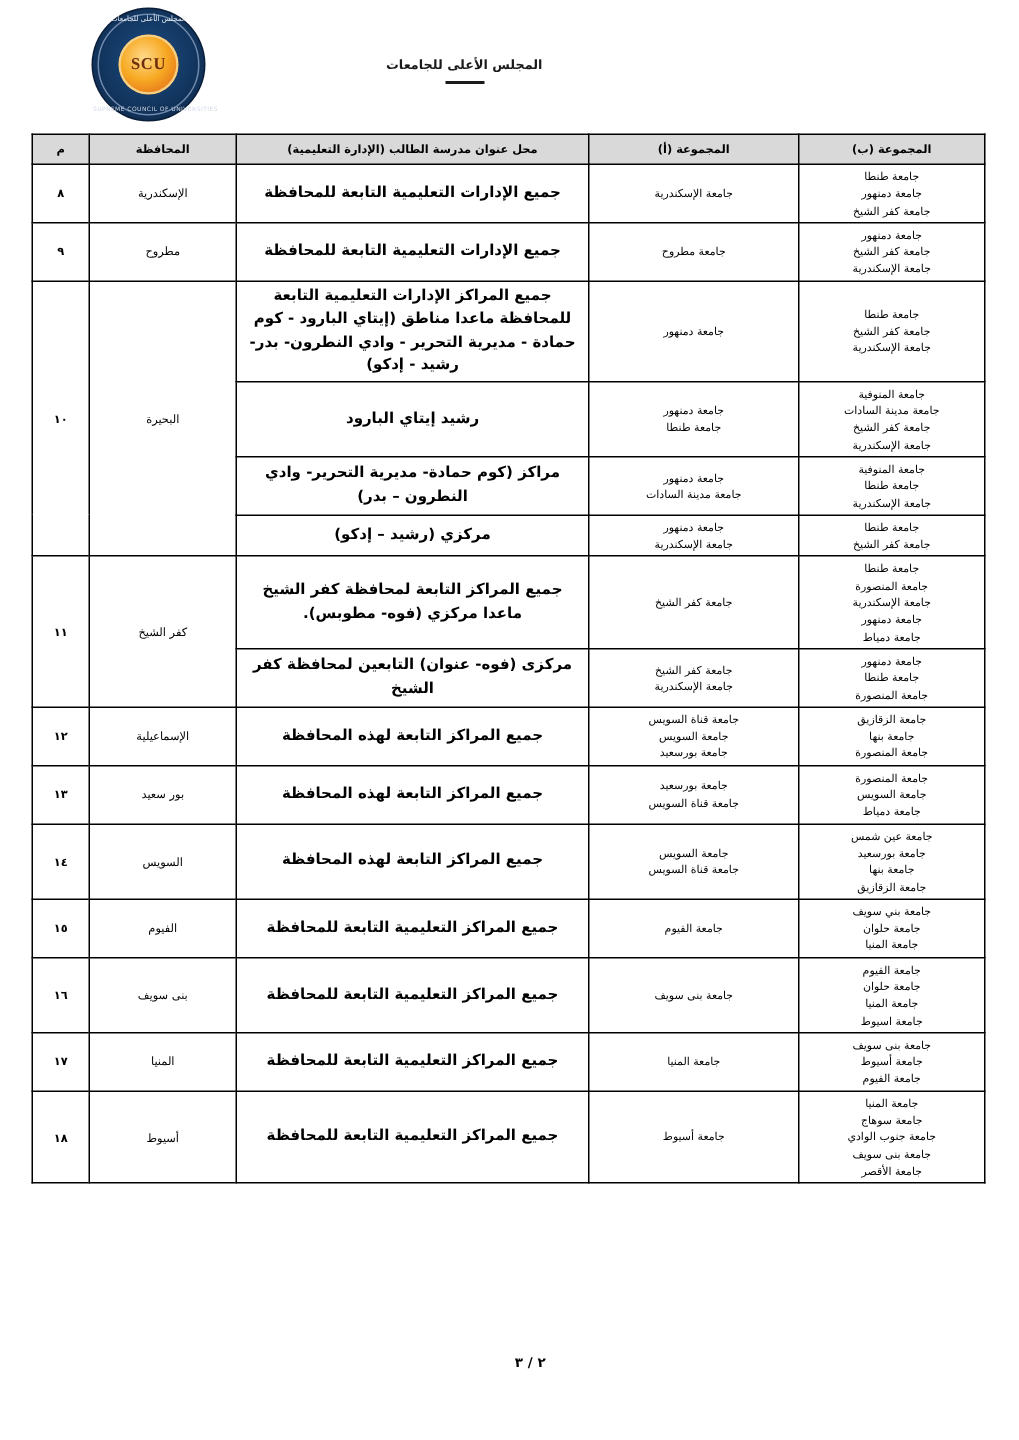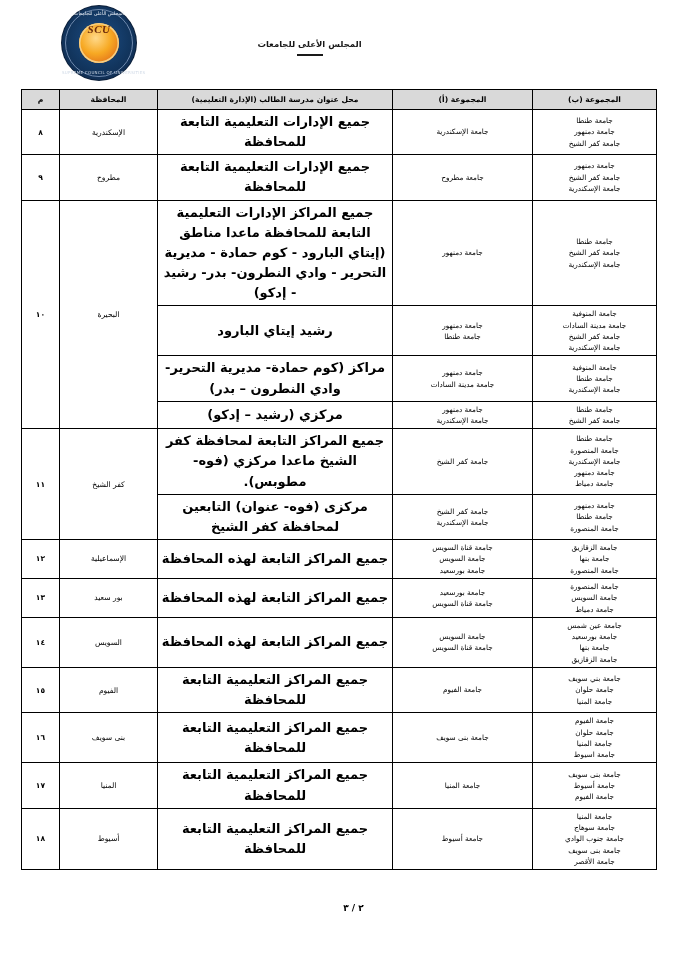--- a/index.html
+++ b/index.html
@@ -70,22 +70,22 @@
   .logo-inner {
     position: absolute;
     top: 17px;
     left: 17px;
     width: 40px;
     height: 40px;
     border-radius: 50%;
     background: radial-gradient(circle at 42% 38%, #ffd98a 0%, #f7a923 45%, #e4741a 80%, #c4490f 100%);
     box-shadow: inset 0 0 0 1.5px #f4cf86;
     display: flex;
+    align-items: center;
     justify-content: center;
-    font-style: italic;
   }
   .logo-inner-text {
     font-family: "Liberation Serif", "DejaVu Serif", serif;
     font-weight: bold;
     font-size: 11px;
     color: #6d2c0b;
     direction: ltr;
     letter-spacing: .5px;
   }
 
@@ -143,21 +143,21 @@
   .col-gov  { width: 98px; }
   .col-num  { width: 38px; }
 
   td.cell-gb, td.cell-ga {
     font-size: 7.3px;
     font-weight: normal;
     line-height: 1.55;
     margin-top: 16px;
   }
   td.cell-addr {
-    font-size: 13px;
+    font-size: 10px;
     font-weight: bold;
     line-height: 1.55;
     padding: 3px 6px;
   }
   td.cell-gov {
     font-size: 7.6px;
     font-weight: normal;
   }
   td.cell-num {
     font-size: 7.6px;

